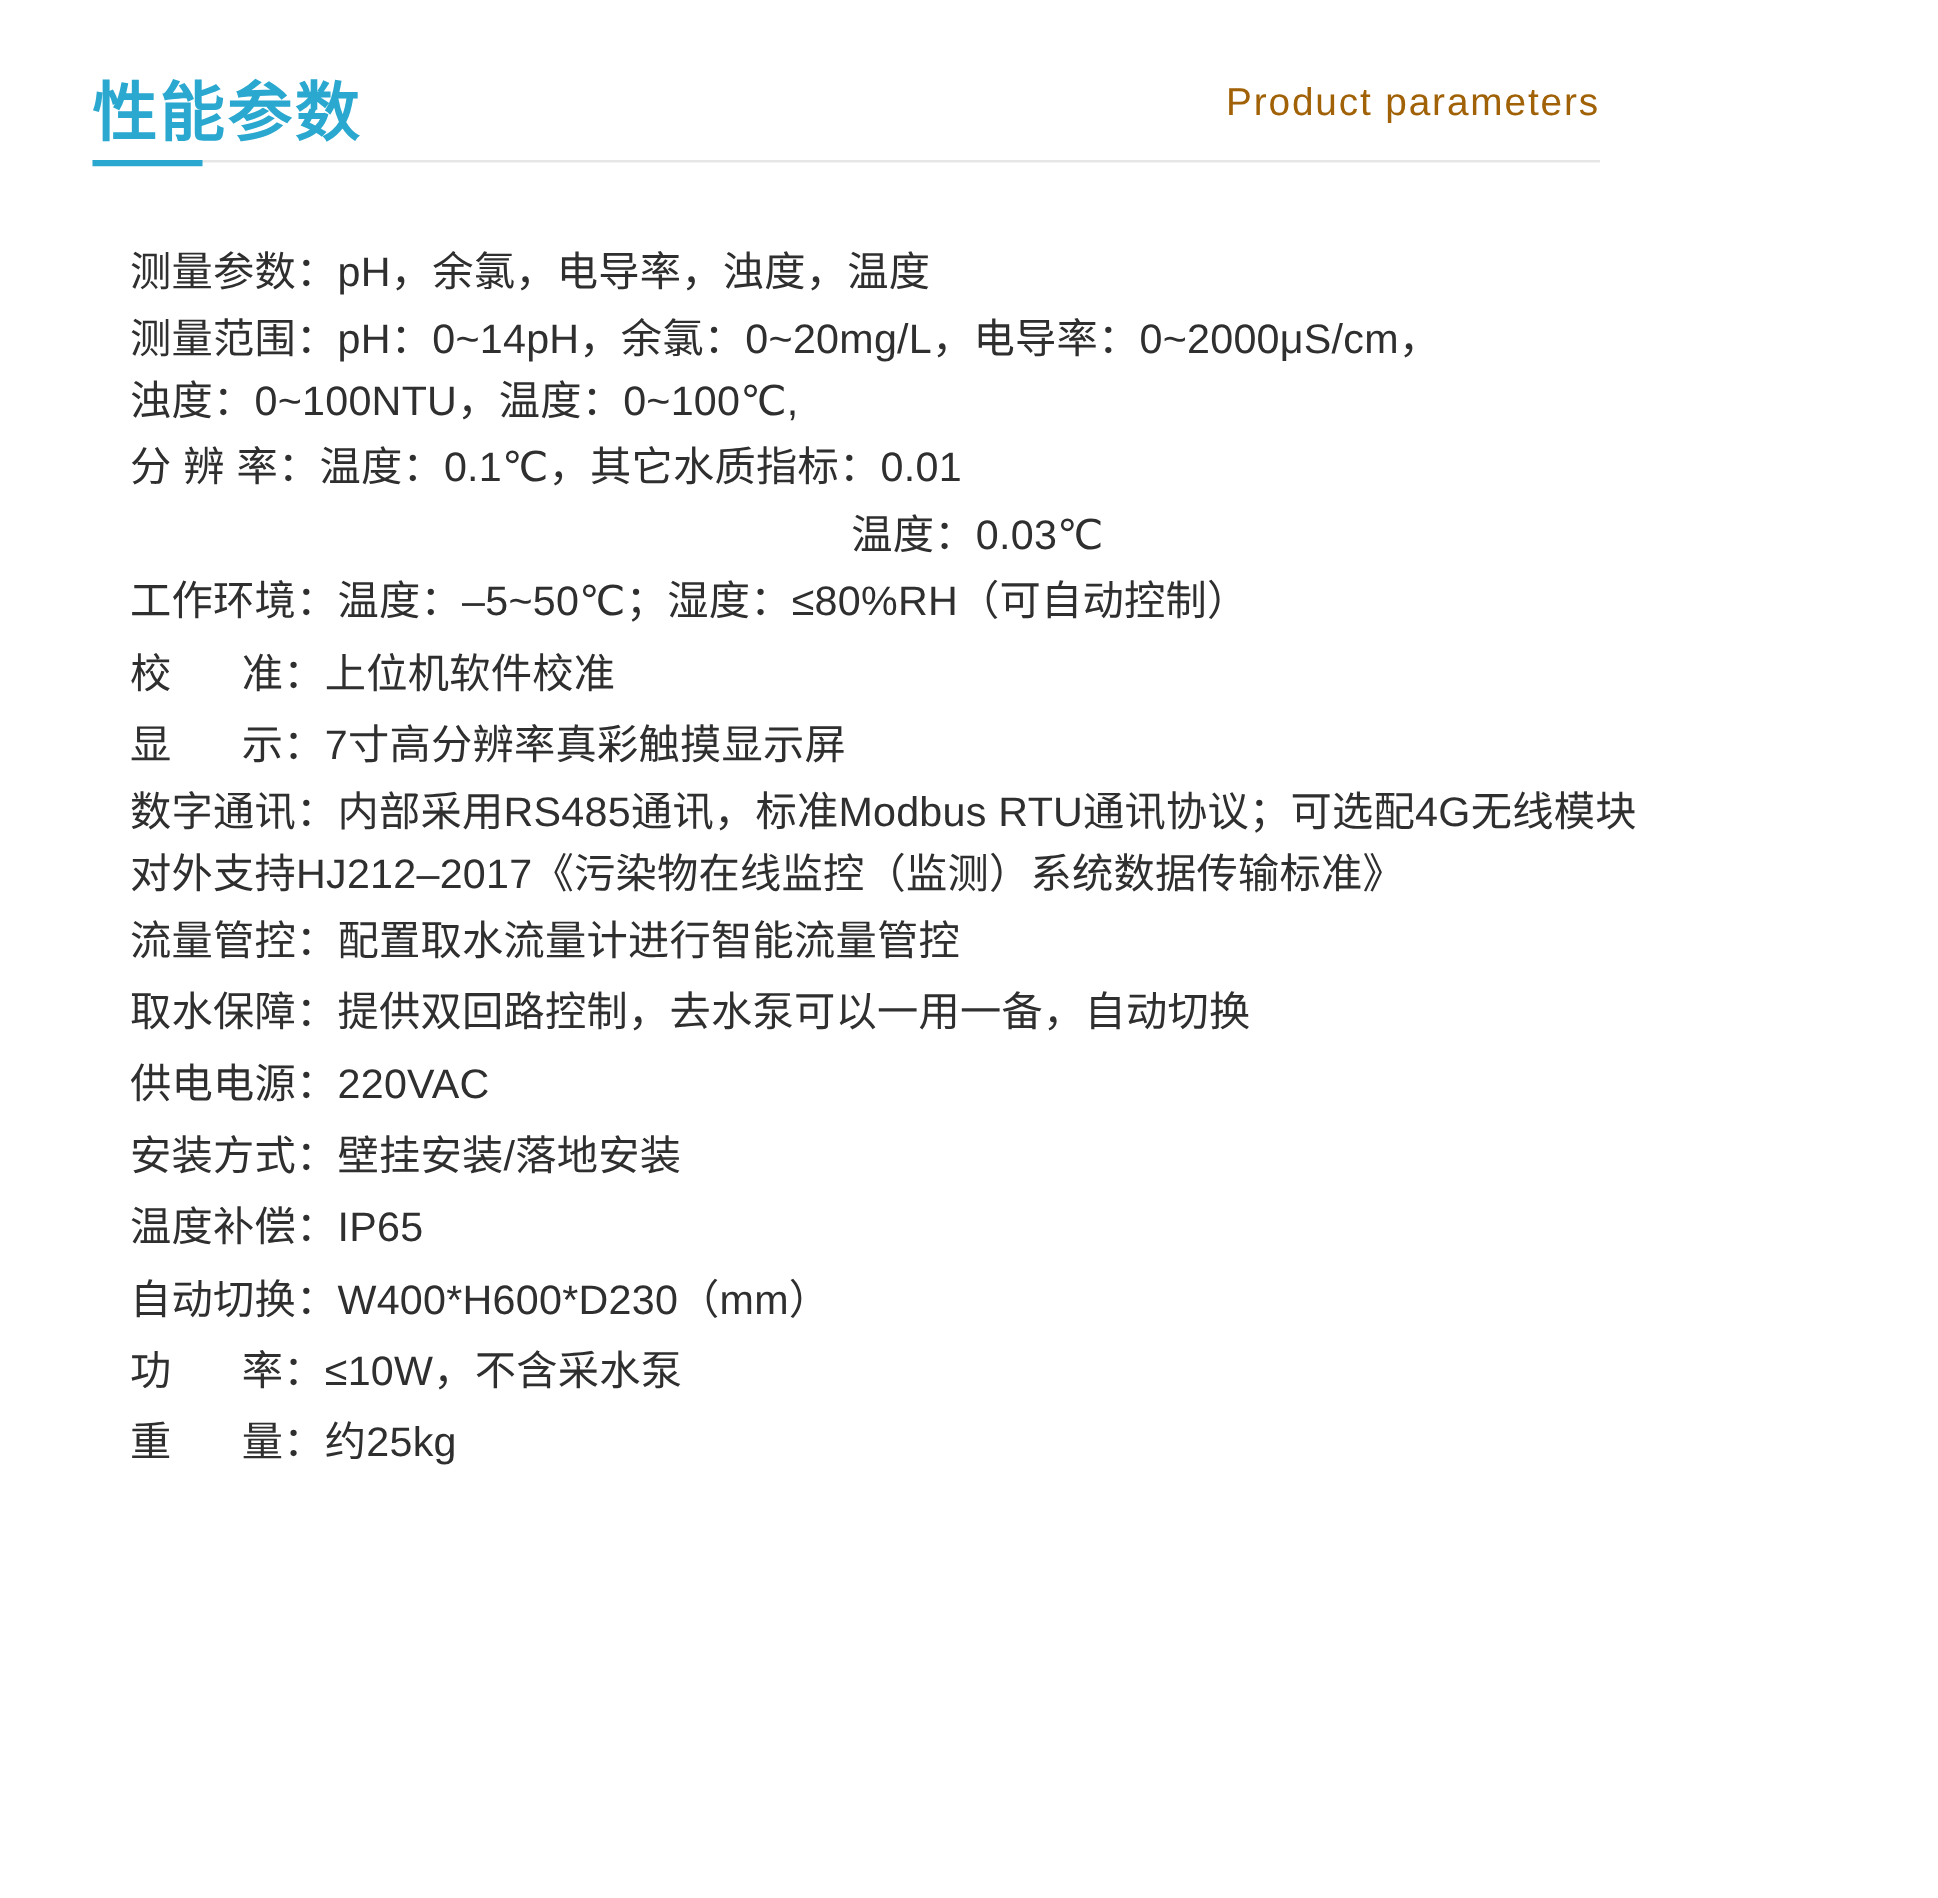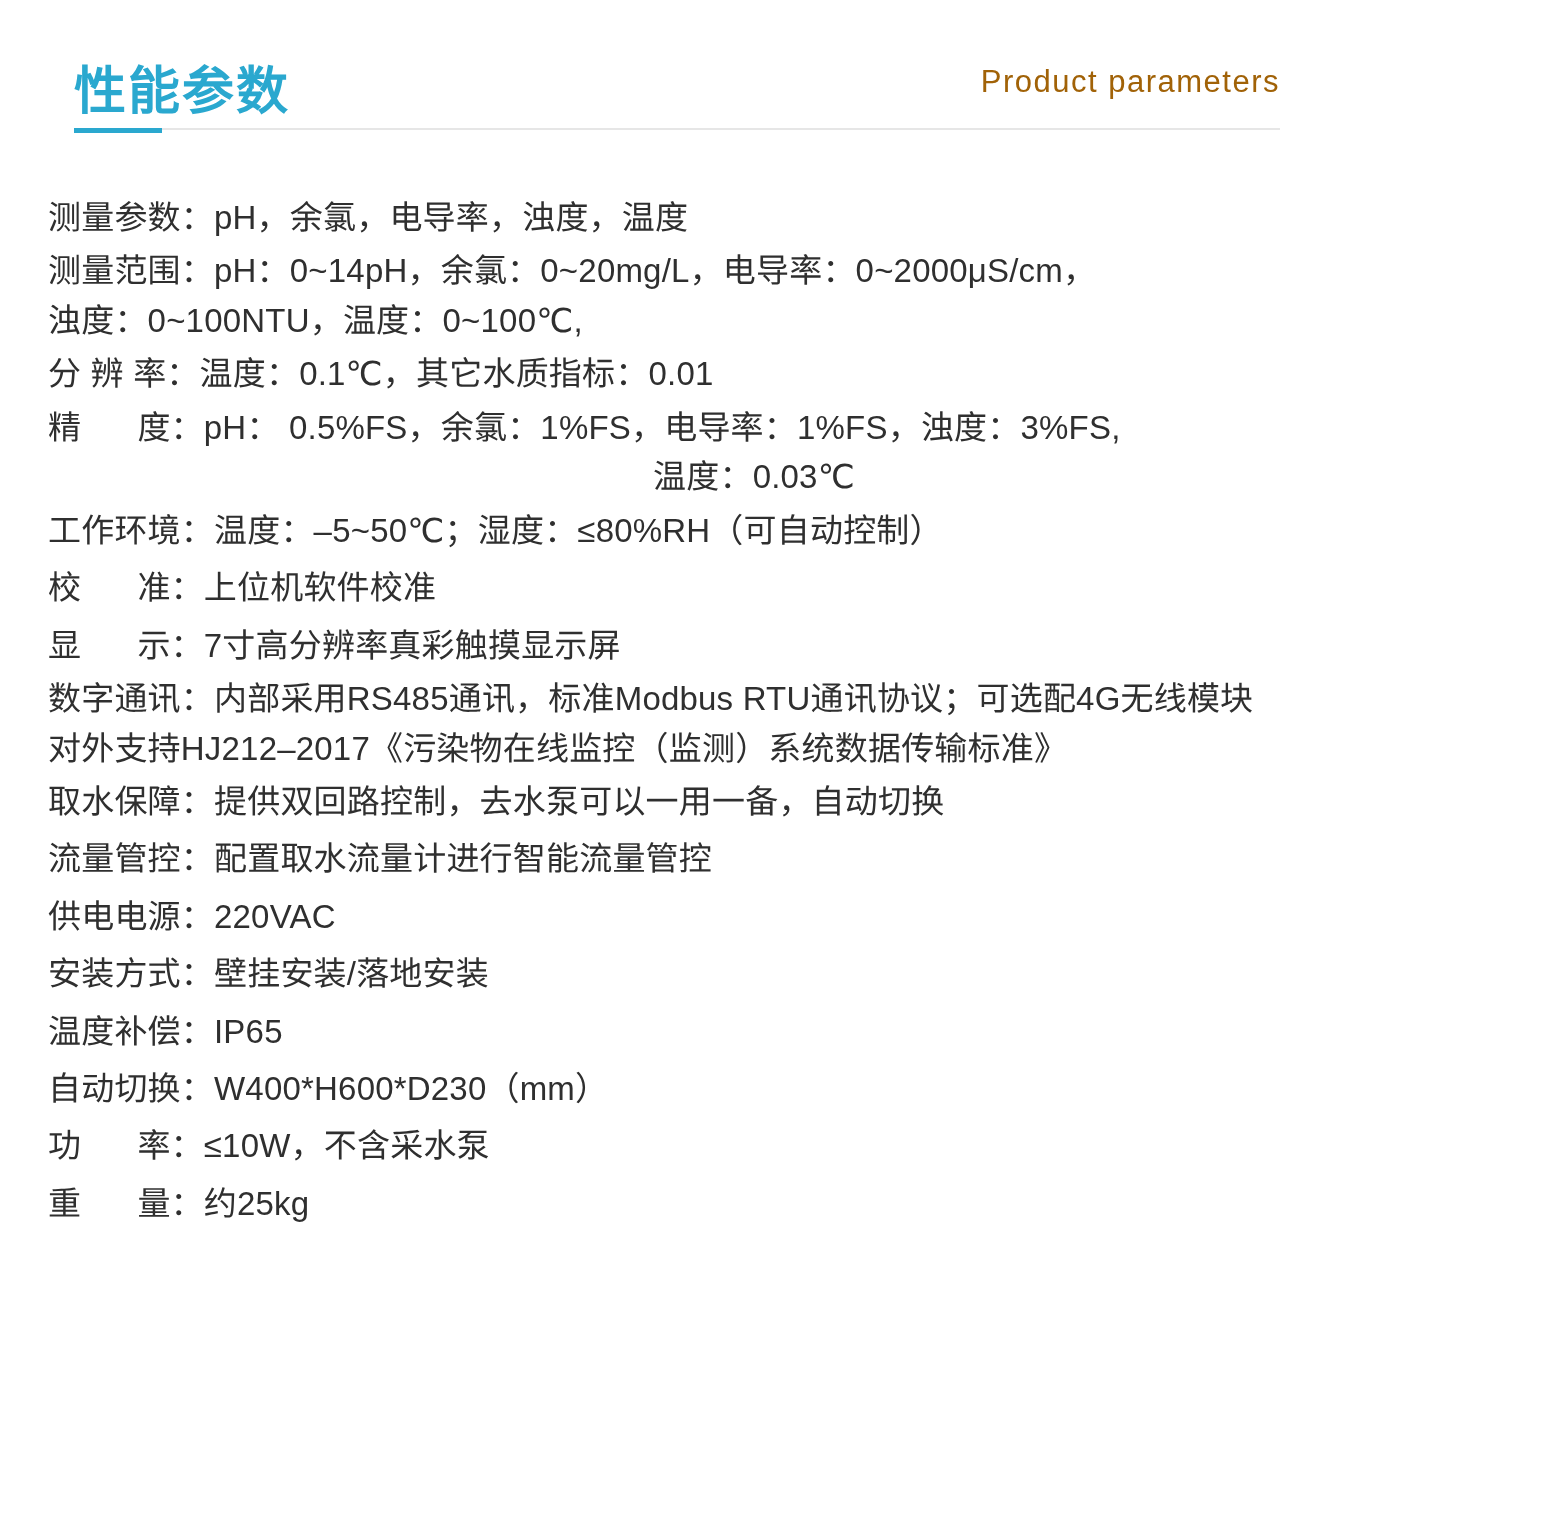--- a/index.html
+++ b/index.html
@@ -65,21 +65,21 @@
     position: absolute;
     left: 0;
     top: 0;
     width: 88px;
     height: 5px;
     background: #2aa8cf;
   }
   
   .spec-list {
     margin: 56px 0 0 0;
-    padding: 0 60px 0 48px;
+    padding: 0 60px 0 104px;
   }
   .spec-line {
     font-size: 33px;
     line-height: 1.74;
     color: #2f2f2f;
     white-space: pre-wrap;
     letter-spacing: 0.2px;
   }
   .spec-line.indent {
     padding-left: 136px;
@@ -102,29 +102,28 @@
   <div class="rule-wrap">
     <div class="rule-long"></div>
     <div class="rule-accent"></div>
   </div>
 
   <div class="spec-list">
       <div class="spec-line">测量参数：pH，余氯，电导率，浊度，温度</div>
       <div class="spec-line tight">测量范围：pH：0~14pH，余氯：0~20mg/L，电导率：0~2000μS/cm，</div>
       <div class="spec-line tight">浊度：0~100NTU，温度：0~100℃,</div>
       <div class="spec-line">分 辨 率：温度：0.1℃，其它水质指标：0.01</div>
-      <div class="spec-line tight">精      度：pH： 0.5%FS，余氯：1%FS，电导率：1%FS，浊度：3%FS,</div>
       <div class="spec-line indent tight">温度：0.03℃</div>
       <div class="spec-line">工作环境：温度：–5~50℃；湿度：≤80%RH（可自动控制）</div>
       <div class="spec-line">校      准：上位机软件校准</div>
       <div class="spec-line">显      示：7寸高分辨率真彩触摸显示屏</div>
       <div class="spec-line tight">数字通讯：内部采用RS485通讯，标准Modbus RTU通讯协议；可选配4G无线模块</div>
       <div class="spec-line tight">对外支持HJ212–2017《污染物在线监控（监测）系统数据传输标准》</div>
+      <div class="spec-line">流量管控：配置取水流量计进行智能流量管控</div>
       <div class="spec-line">取水保障：提供双回路控制，去水泵可以一用一备，自动切换</div>
-      <div class="spec-line">流量管控：配置取水流量计进行智能流量管控</div>
       <div class="spec-line">供电电源：220VAC</div>
       <div class="spec-line">安装方式：壁挂安装/落地安装</div>
       <div class="spec-line">温度补偿：IP65</div>
       <div class="spec-line">自动切换：W400*H600*D230（mm）</div>
       <div class="spec-line">功      率：≤10W，不含采水泵</div>
       <div class="spec-line">重      量：约25kg</div>
     </div>
 
 </div>
 

